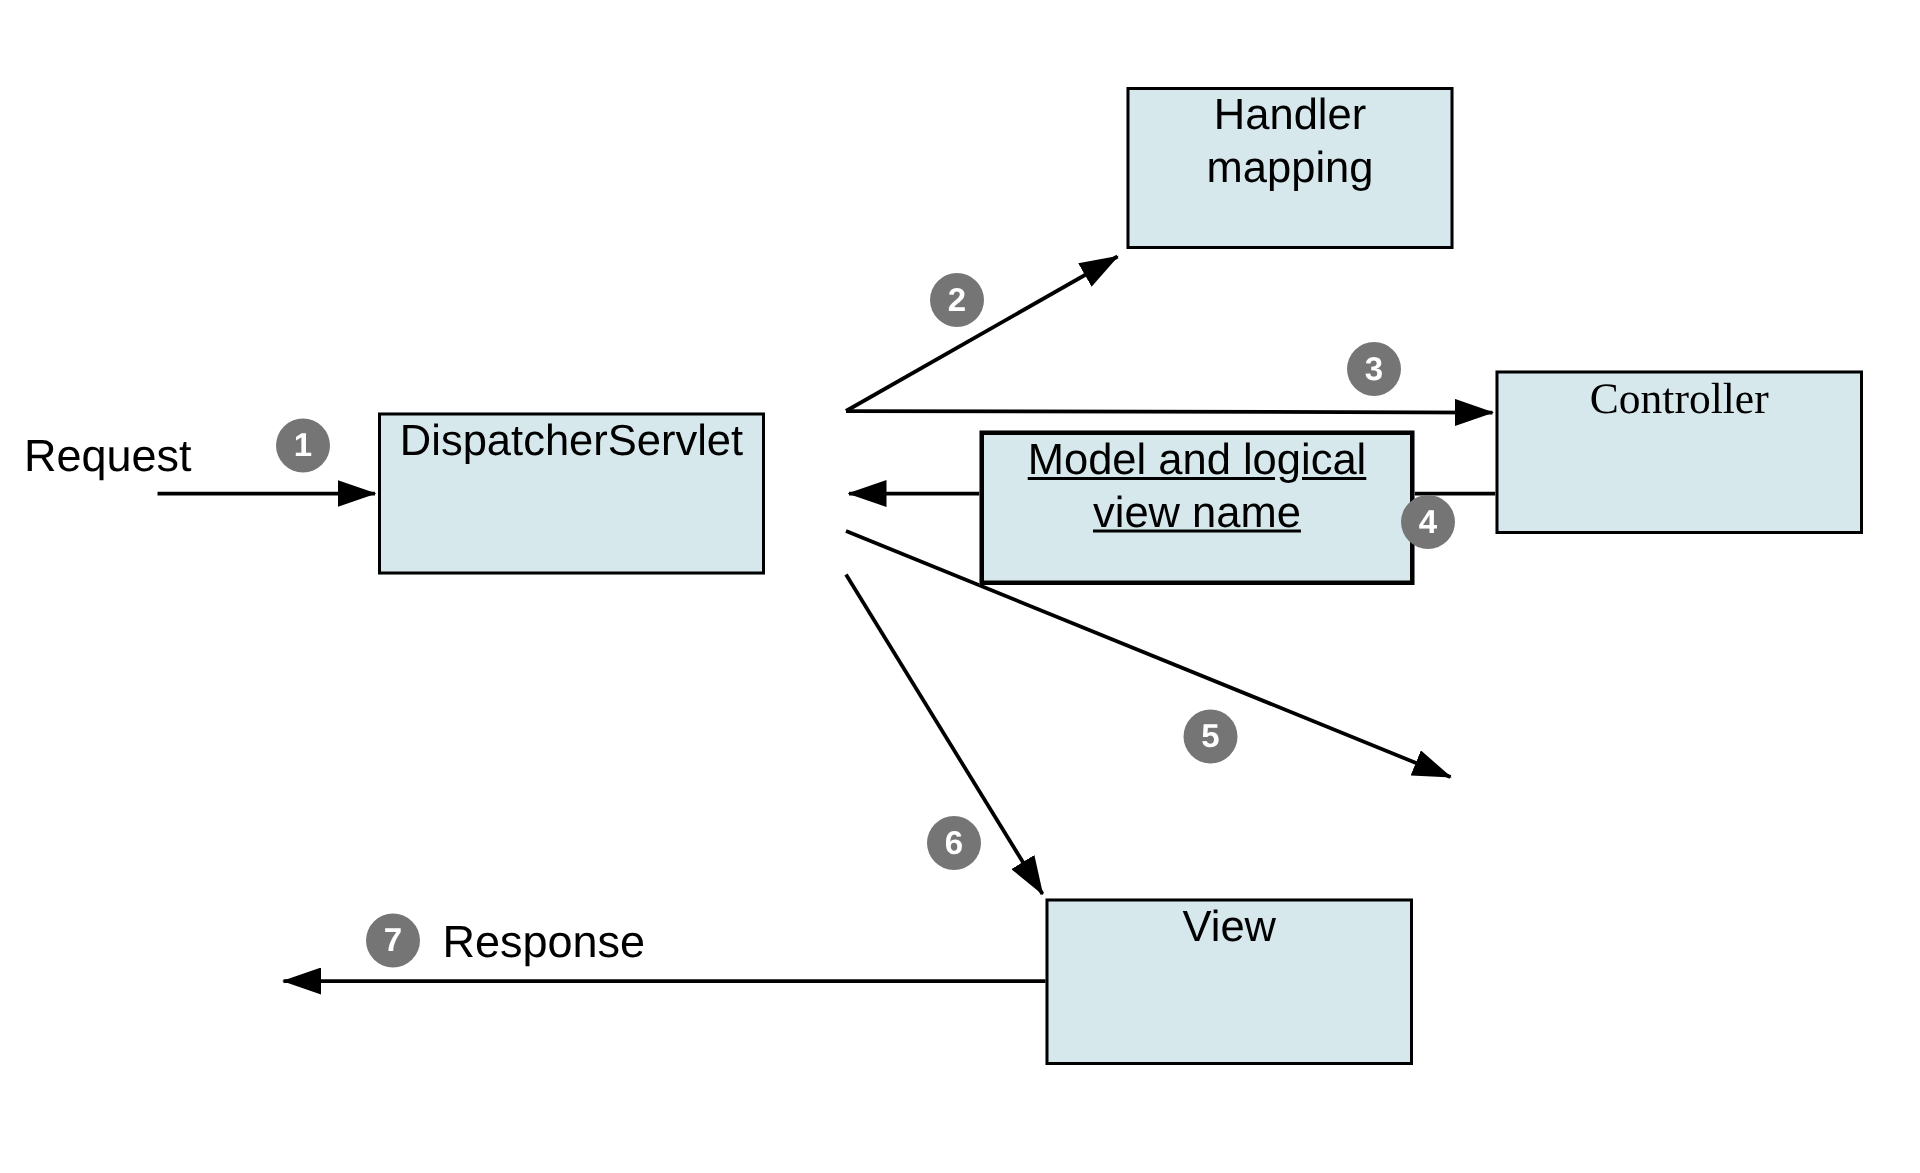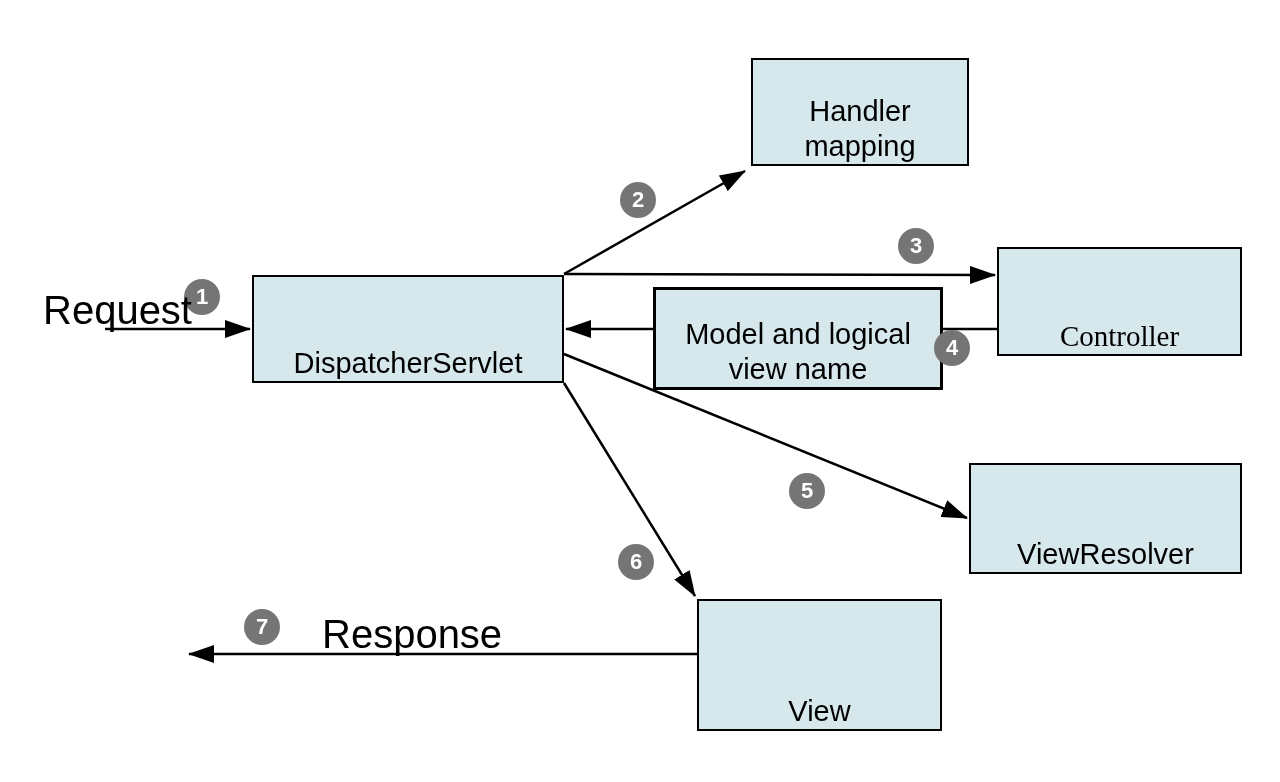--- a/index.html
+++ b/index.html
@@ -26,47 +26,46 @@
     left: 0; top: 0;
     width: 1280px; height: 782px;
     color: var(--arrow-color);
   }
   .node {
     position: absolute;
     box-sizing: border-box;
     background: var(--node-fill);
     border: 2px solid var(--node-border);
     display: flex;
-    align-items: flex-end;
+    align-items: flex-start;
     justify-content: center;
     text-align: center;
     font-size: 29px;
     line-height: 35px;
     white-space: pre-line;
   }
-  .node.thick { border-width: 3px; }
+  .node.thick { border-width: 3px; text-decoration: underline; }
   .badge {
     position: absolute;
     box-sizing: border-box;
     width: 36px; height: 36px;
     border-radius: 50%;
     background: var(--badge-fill);
     color: var(--badge-text);
     display: flex;
     align-items: center;
     justify-content: center;
     font-size: 22px;
     font-weight: bold;
   }
   .flow-label {
     position: absolute;
-    font-size: 40px;
+    font-size: 30px;
     color: var(--text-color);
     white-space: nowrap;
-    margin-left: 27px;
   }
 </style>
 </head>
 <body>
 
 <div class="canvas">
 
   <svg class="wires" viewBox="0 0 1280 782" xmlns="http://www.w3.org/2000/svg">
     <defs>
       <marker id="arrowhead" markerUnits="userSpaceOnUse" markerWidth="26" markerHeight="18" refX="25" refY="9" orient="auto">
@@ -88,38 +87,35 @@
     <line x1="564" y1="383" x2="695" y2="596" stroke="currentColor" stroke-width="2.5" marker-end="url(#arrowhead)"></line>
 
     <line x1="942" y1="654" x2="189" y2="654" stroke="currentColor" stroke-width="2.5" marker-end="url(#arrowhead)"></line>
   </svg>
 
   <div class="node" style="left:751px; top:58px; width:218px; height:108px;">
     <span>Handler
 mapping</span>
   </div>
 
-  <div class="node" style="left:252px; top:275px; width:312px; height:108px;">
+  <div class="node" style="left:252px; top:275px; width:258px; height:108px;">
     <span>DispatcherServlet</span>
   </div>
 
   <div class="node" style="left:997px; top:247px; width:245px; height:109px;font-family:Liberation Serif, serif;">
     <span>Controller</span>
   </div>
 
   <div class="node thick" style="left:653px; top:287px; width:290px; height:103px;">
     <span>Model and logical
 view name</span>
   </div>
 
-  <div class="node" style="left:969px; top:463px; width:273px; height:111px;">
-    <span>ViewResolver</span>
-  </div>
 
-  <div class="node" style="left:697px; top:599px; width:245px; height:132px;">
+  <div class="node" style="left:697px; top:599px; width:245px; height:111px;">
     <span>View</span>
   </div>
 
   <div class="badge" style="left:184px; top:279px;">
     <span>1</span>
   </div>
   <div class="badge" style="left:620px; top:182px;">
     <span>2</span>
   </div>
   <div class="badge" style="left:898px; top:228px;">

